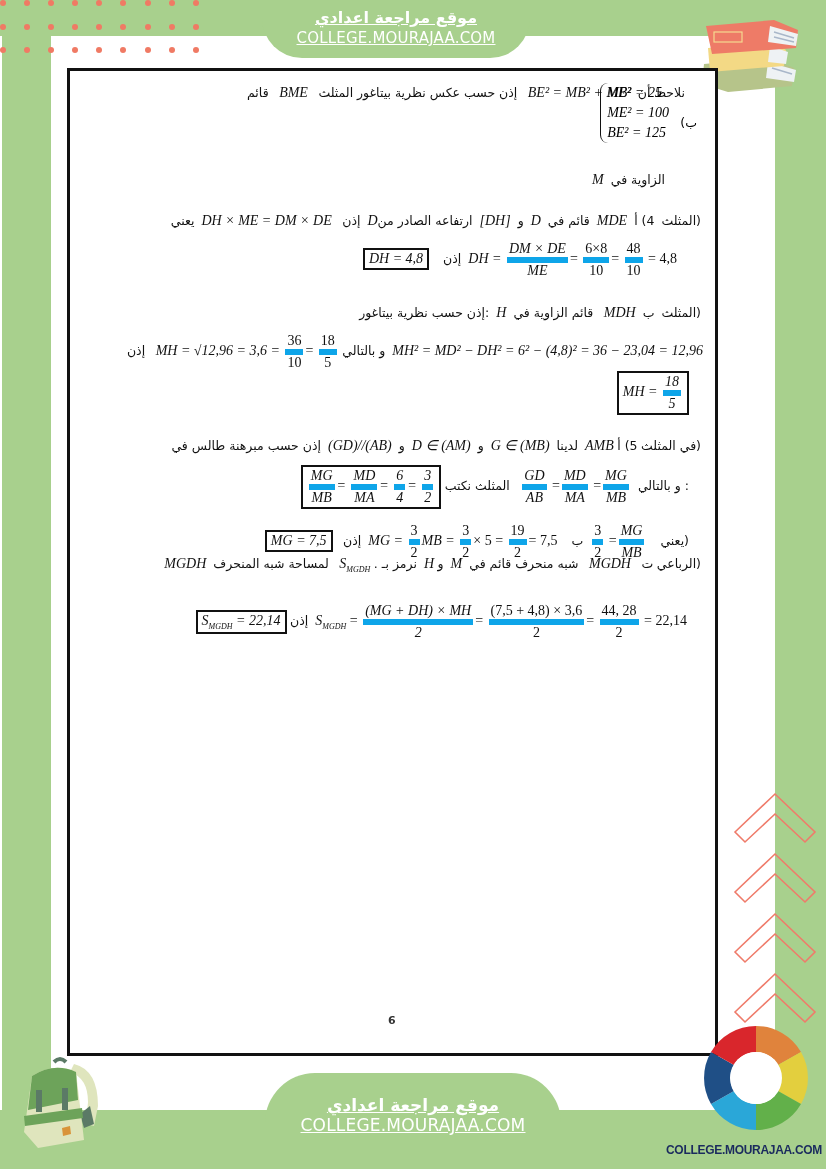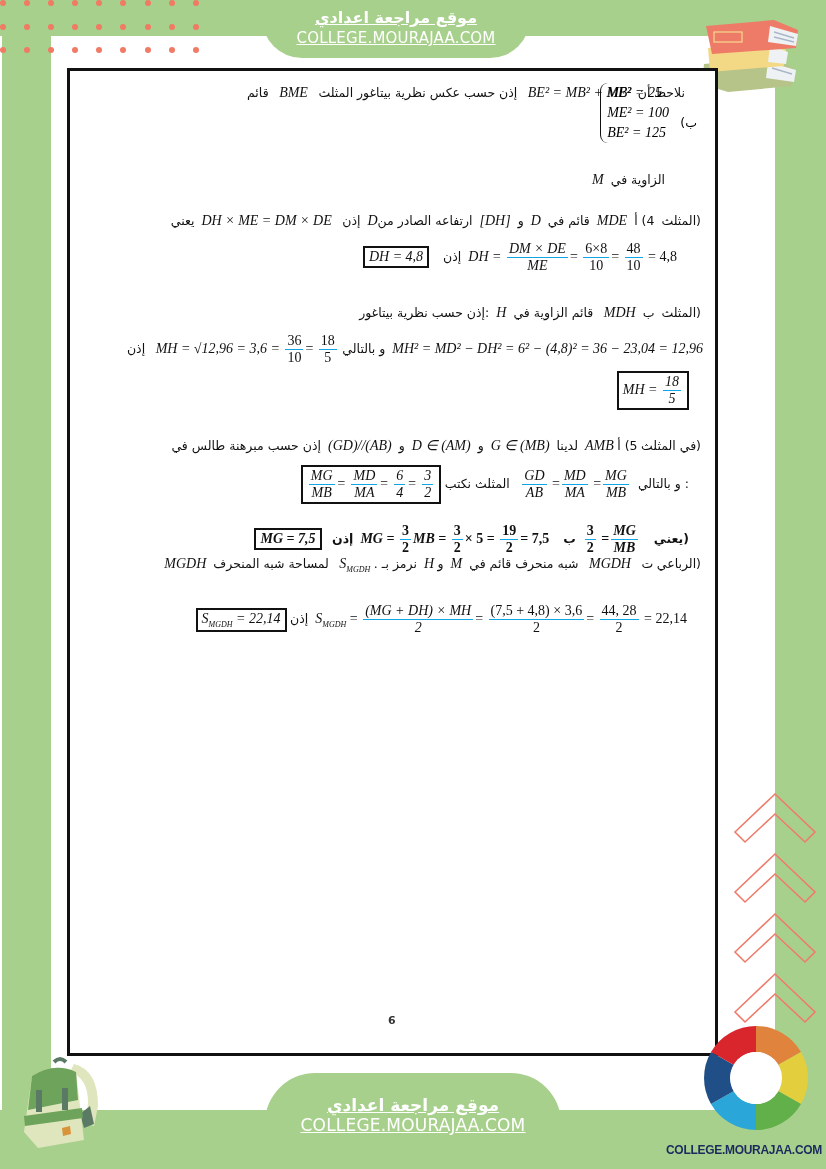--- a/index.html
+++ b/index.html
@@ -28,21 +28,21 @@
   #footer-tab .en { font-size:17px; }
 
   
   #doc { position:absolute; left:67px; top:68px; width:651px; height:988px; border:3px solid #111; box-sizing:border-box; background:#fff;}
   .line { position:absolute; right:0; font-family:"Liberation Serif", serif; font-size:14px; color:#111; white-space:nowrap; }
   .ar-t { font-family:"DejaVu Sans", sans-serif; font-size:12.5px; direction:rtl; }
   .m { font-family:"Liberation Serif", serif; font-style:italic; font-size:14px; }
   .n { font-family:"Liberation Serif", serif; font-size:14px; }
   .boxed { border:2.5px solid #111; padding:1px 4px; display:inline-block; }
   .frac { display:inline-flex; flex-direction:column; align-items:center; vertical-align:middle; margin:0 2px; }
-  .frac .num { border-bottom:1px solid #0ea5e9; padding:0 2px; line-height:16px; }
+  .frac .num { border-bottom:6px solid #0ea5e9; padding:0 2px; line-height:16px; }
   .frac .den { line-height:16px; padding:0 2px; }
   .abs { position:absolute; }
   .brace-sys { position:absolute; display:flex; flex-direction:column; border-left:1.5px solid #111; padding-left:6px;
                border-radius:8px 0 0 8px; }
   .brace-sys span { line-height:20px; }
 
   #page-number { position:absolute; left:388px; top:1014px; font-size:11px; font-weight:bold; color:#333; }
 
   
   #books { position:absolute; left:698px; top:12px; width:104px; height:82px; }
@@ -234,21 +234,21 @@
         <span class="num">MD</span>
         <span class="den">MA</span>
       </span>=
     <span class="frac m">
         <span class="num">GD</span>
         <span class="den">AB</span>
       </span>&nbsp;&nbsp;
     <span class="ar-t">المثلث نكتب :</span>
   </div>
 
-  <div class="line" style="top:452px; right:26px;font-weight:bold;">
+  <div class="line" style="top:452px; right:26px;">
     <span class="boxed m">MG = 7,5</span>&nbsp;&nbsp;
     <span class="ar-t">إذن</span>&nbsp;
     <span class="m">MG =</span>
     <span class="frac n">
         <span class="num">3</span>
         <span class="den">2</span>
       </span><span class="m">MB =</span>
     <span class="frac n">
         <span class="num">3</span>
         <span class="den">2</span>

